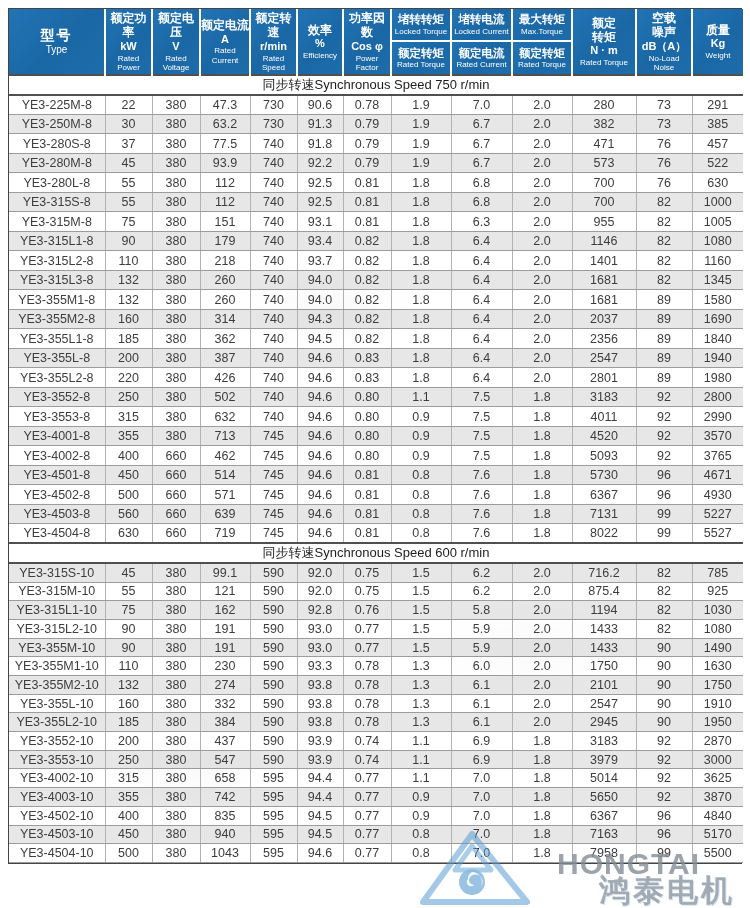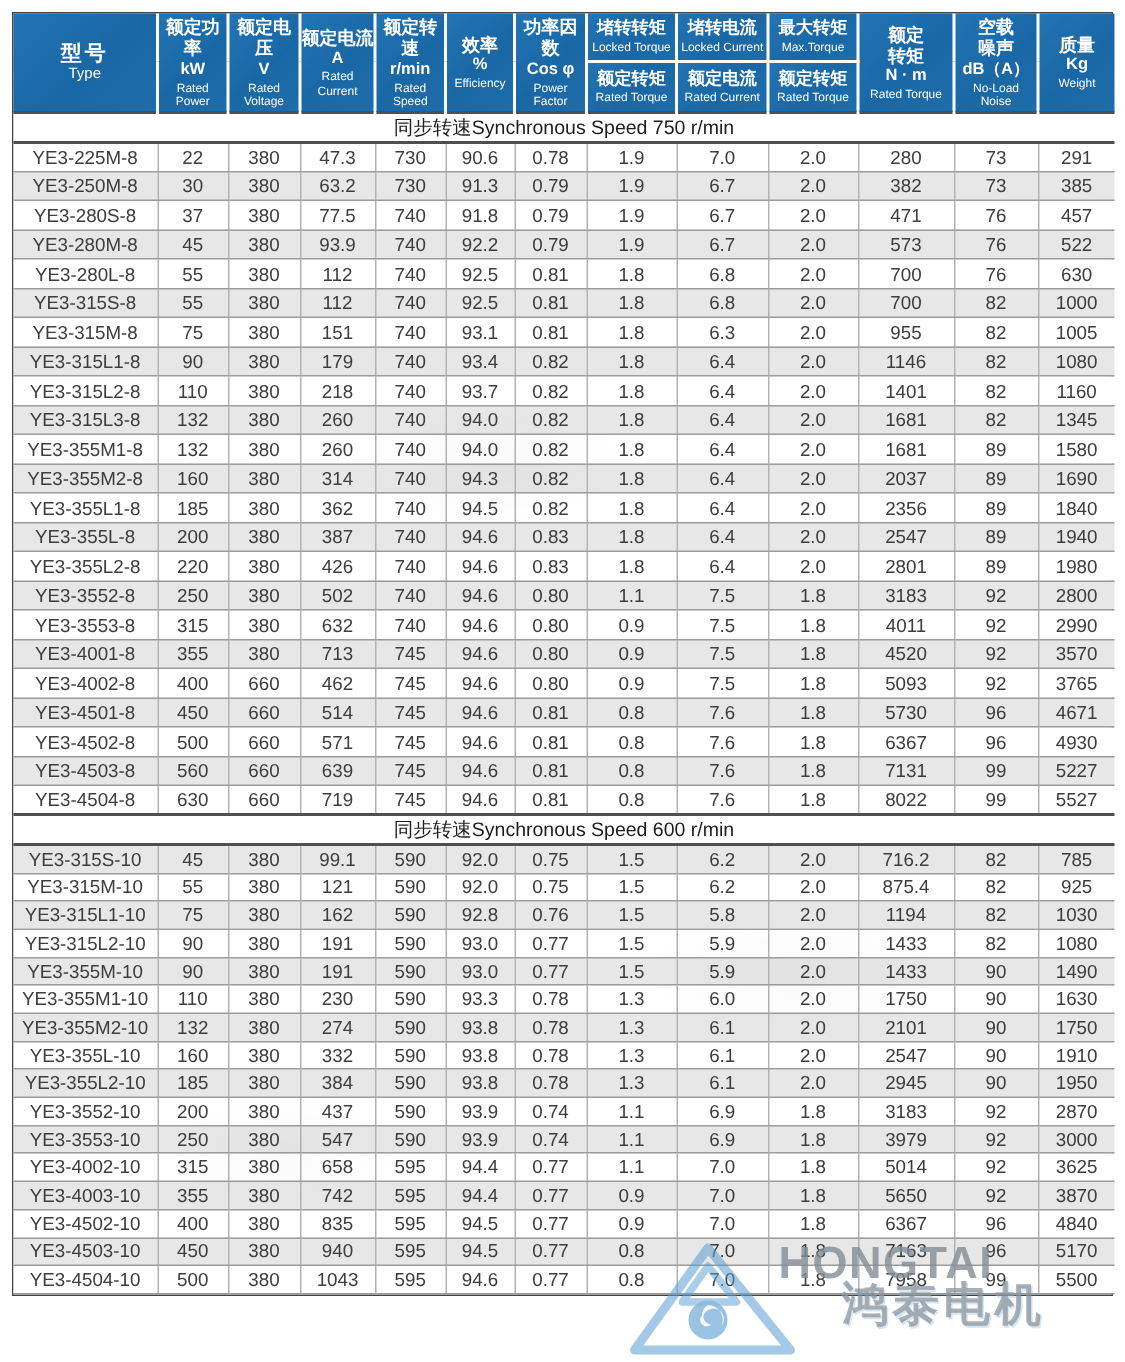--- a/index.html
+++ b/index.html
@@ -49,21 +49,21 @@
     content: ""; position: absolute; inset: 0; pointer-events: none;
     background:
       radial-gradient(ellipse 130px 60px at 320px 300px, rgba(0,0,0,0.025), rgba(0,0,0,0) 70%),
       radial-gradient(ellipse 150px 70px at 520px 640px, rgba(0,0,0,0.02), rgba(0,0,0,0) 70%),
       radial-gradient(ellipse 120px 55px at 180px 760px, rgba(0,0,0,0.02), rgba(0,0,0,0) 70%);
   }
 
   
   .watermark {
     position: absolute; left: 415px; top: 828px; width: 335px; height: 78px;
-    display: flex; align-items: flex-start; pointer-events: none; z-index: 5;
+    display: flex; align-items: flex-end; pointer-events: none; z-index: 5; gap: 38px;
   }
   .wm-logo { flex: 0 0 auto; opacity: 0.65; }
   .wm-text { margin-left: -14px; }
   .wm-en {
     font-size: 30px; font-weight: 800; letter-spacing: 1px;
     color: rgba(130, 140, 150, 0.8); line-height: 1;
   }
   .wm-cn {
     font-size: 31px; font-weight: 800; letter-spacing: 3px;
     color: rgba(140, 150, 158, 0.75); line-height: 1;

